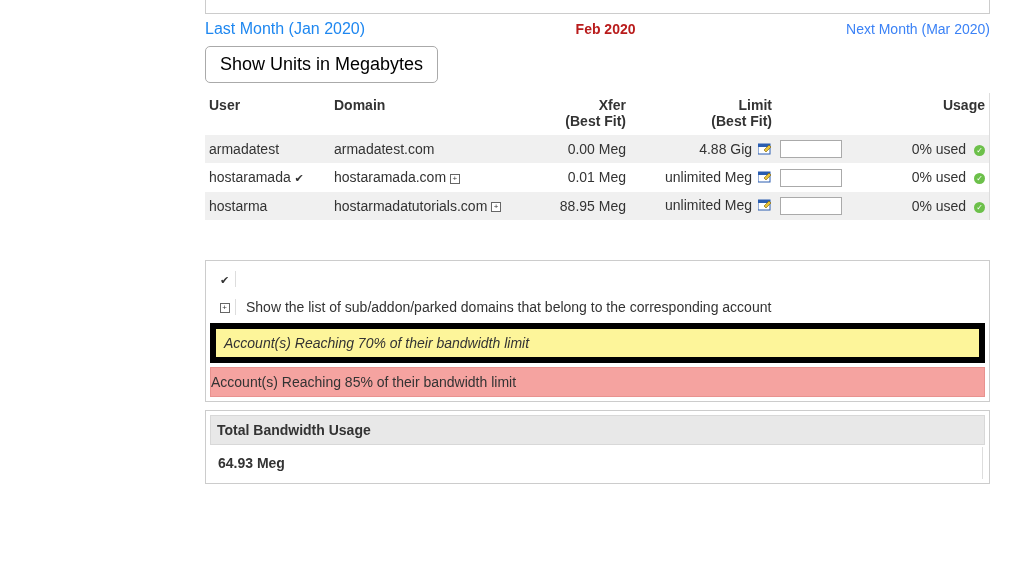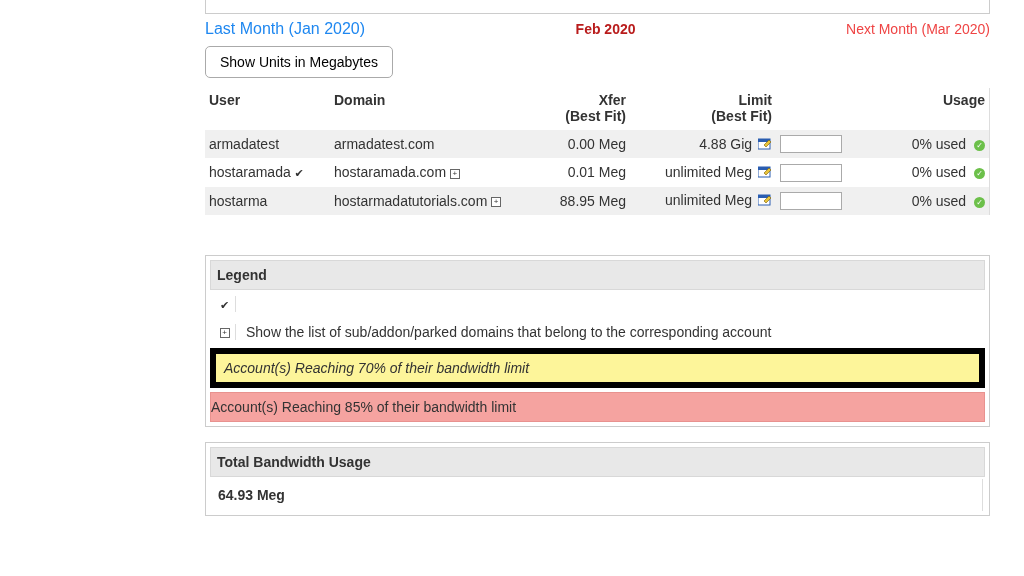--- a/index.html
+++ b/index.html
@@ -31,28 +31,28 @@
   .month-nav a {
     color: #1e87f0;
     text-decoration: none;
     font-size: 16px;
   }
   .month-nav .current {
     font-weight: 700;
     color: #b91c1c;
   }
   .month-nav .next {
-    color: #ef4444;
+    color: #3b82f6;
   }
   .units-btn {
     border: 1px solid #aaa;
     border-radius: 5px;
     background: #fff;
     padding: 7px 14px;
-    font-size: 14px;
+    font-size: 18px;
     cursor: pointer;
     margin-bottom: 10px;
   }
   table.data {
     width: 100%;
     border-collapse: collapse;
     font-size: 14px;
   }
   table.data th {
     text-align: left;
@@ -107,21 +107,21 @@
     line-height: 11px;
     text-align: center;
     vertical-align: middle;
     margin-left: 4px;
   }
   .panel {
     border: 1px solid #ccc;
     margin-top: 40px;
     padding: 4px;
   }
-  .panel + .panel { margin-top: 15px; }
+  .panel + .panel { margin-top: 8px; }
   .panel-title {
     background: #e8e8e8;
     border: 1px solid #d8d8d8;
     padding: 6px 6px;
     font-weight: 700;
   }
   .legend-row {
     display: flex;
     align-items: center;
     border-bottom: none;
@@ -242,21 +242,20 @@
         <td><input class="usage-input" style=""></td>
         <td class="r bar">
           <span>0% used</span>
           <span class="status-dot">✓</span>
         </td>
       </tr>
     </tbody>
   </table>
 
   <div class="panel">
-    <div class="panel-title">Legend</div>
     <div class="legend-row">
       <div class="legend-icon-col"><span class="tick">✔</span></div>
     </div>
     <div class="legend-row">
       <div class="legend-icon-col"><span class="expand">+</span></div>
       <div>Show the list of sub/addon/parked domains that belong to the corresponding account</div>
     </div>
     <div class="legend-70">Account(s) Reaching 70% of their bandwidth limit</div>
     <div class="legend-85">Account(s) Reaching 85% of their bandwidth limit</div>
   </div>

